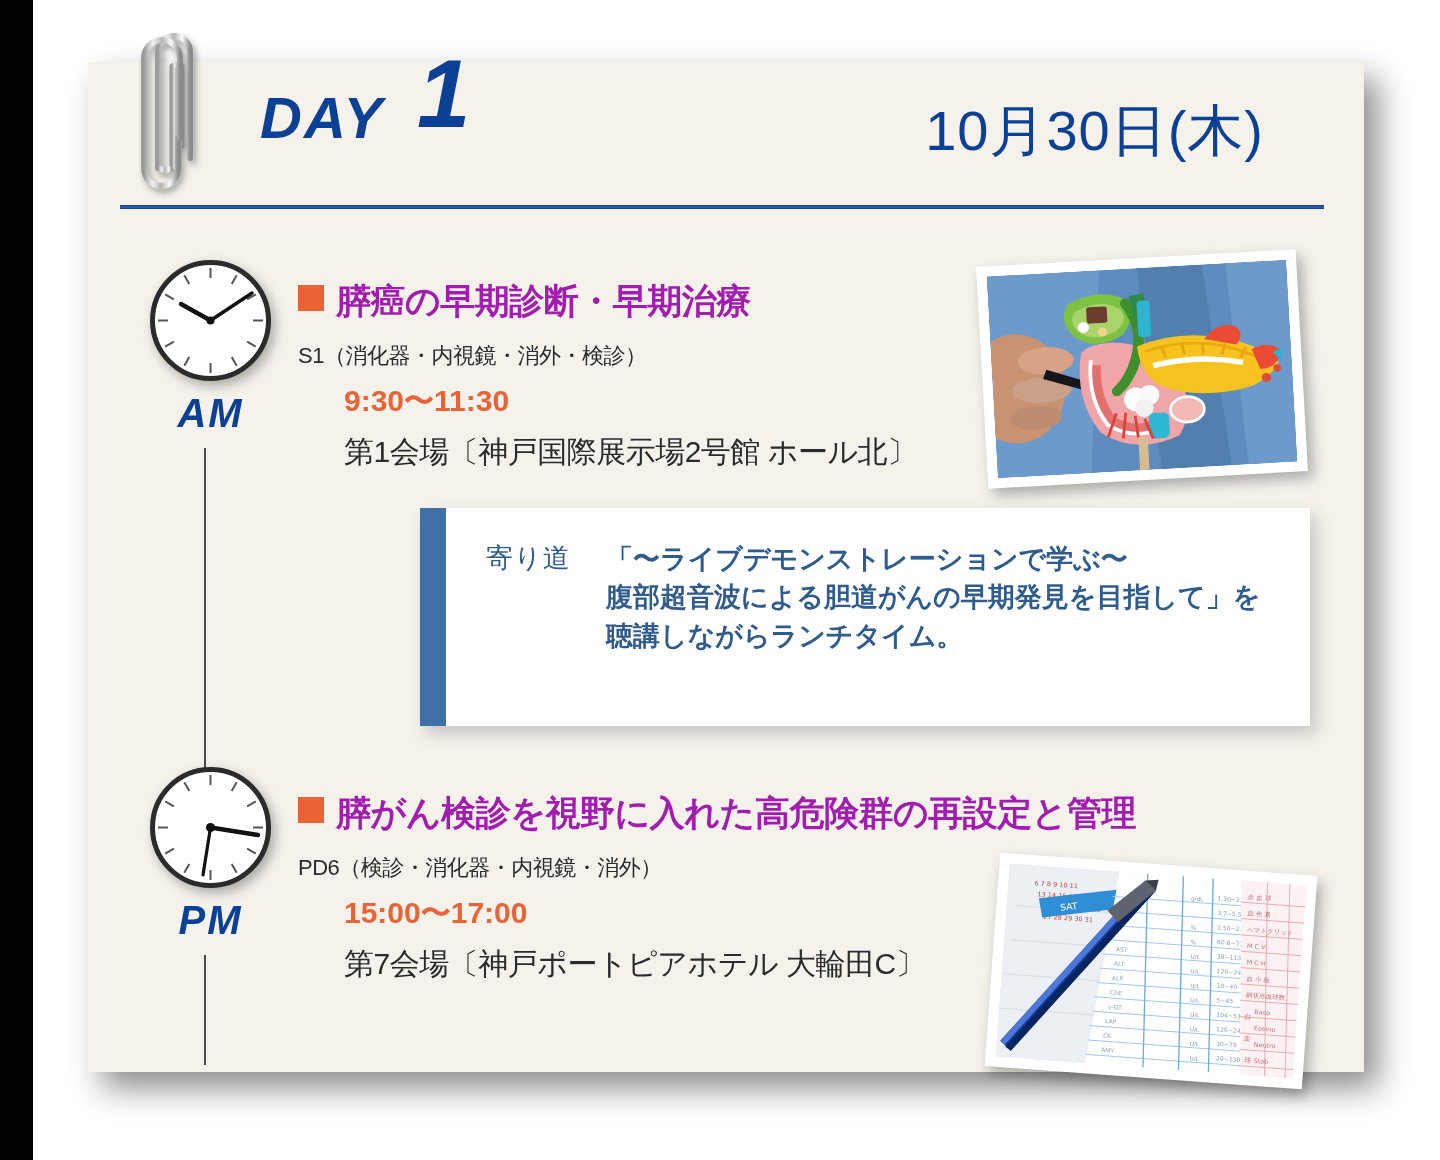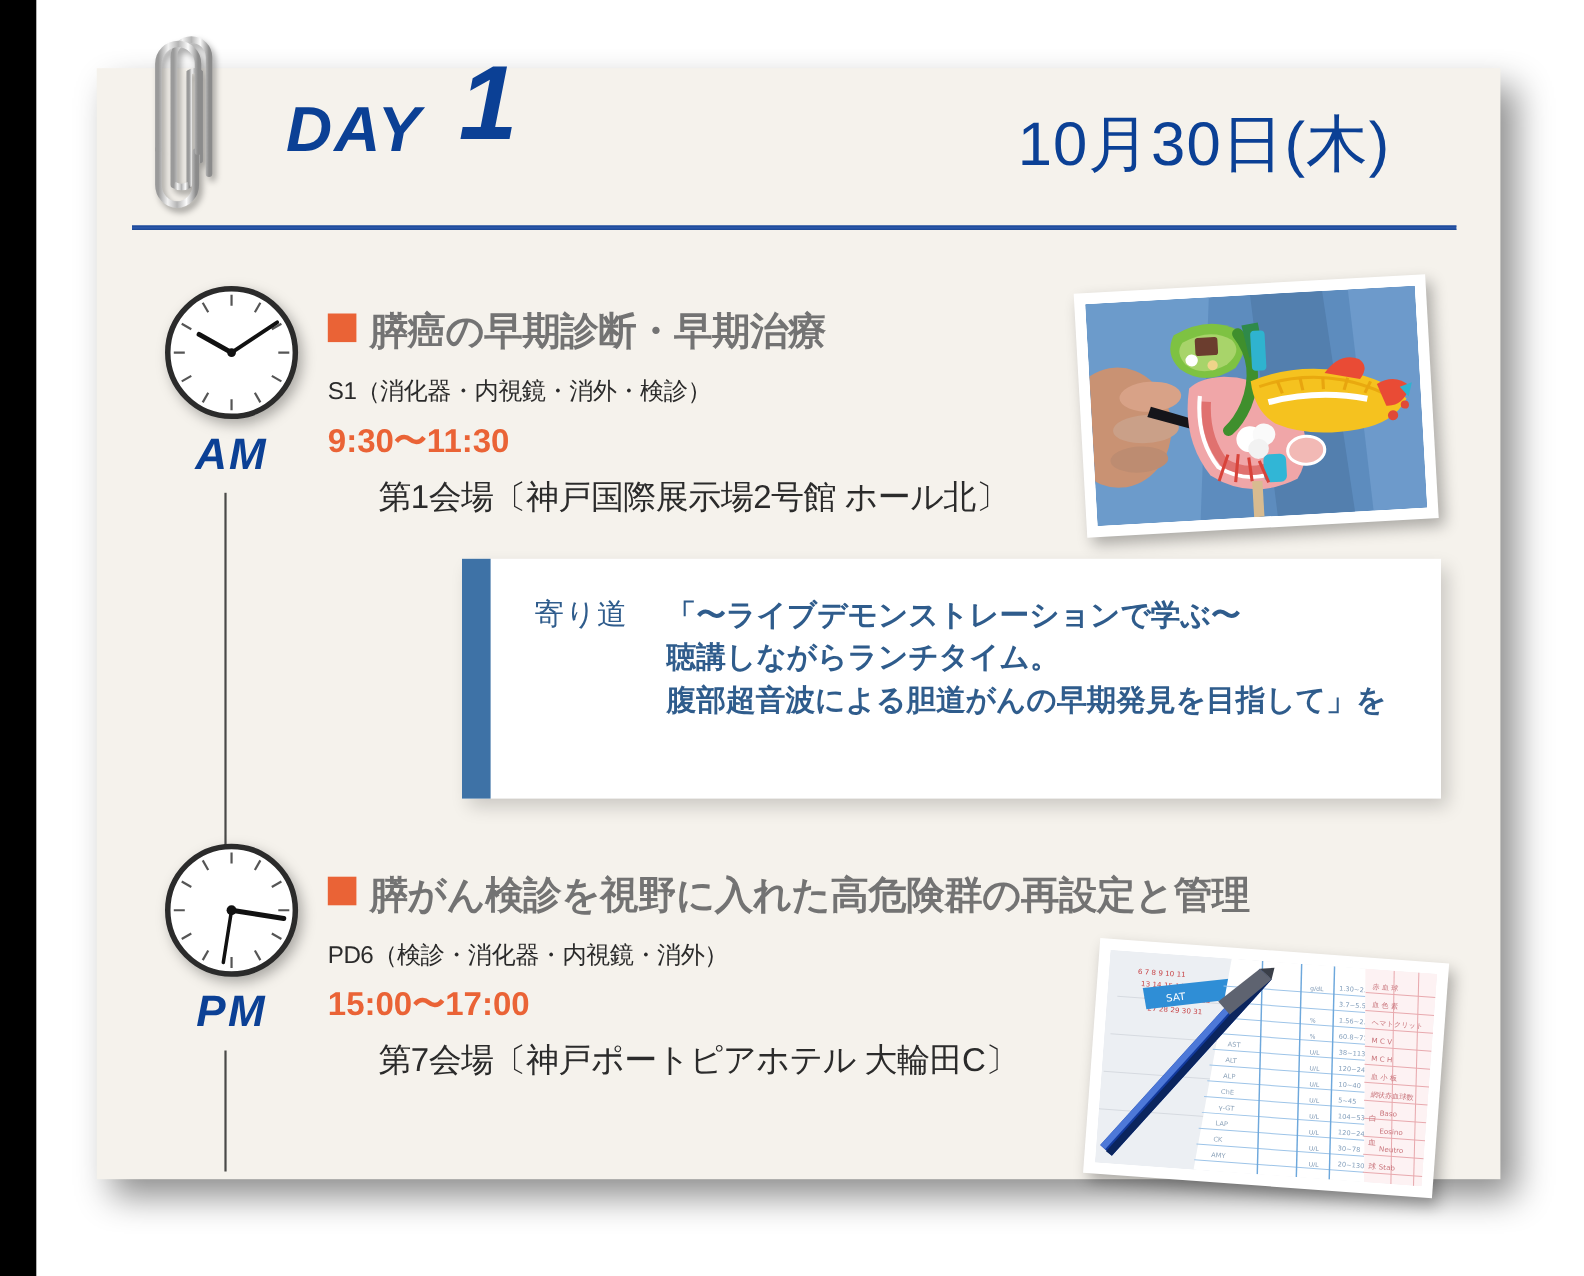--- a/index.html
+++ b/index.html
@@ -72,32 +72,32 @@
     color:#0b4095; letter-spacing:2px; margin-top:8px;
   }
   .tl-line {
     position:absolute; left:204px;
     width:2px; background:#4a4a48;
   }
 
   
   .sess { position:absolute; }
   .sess-title {
-    font-size:35px; font-weight:bold; color:#737373;
+    font-size:35px; font-weight:bold; color:#a21caf;
     letter-spacing:-0.5px; white-space:nowrap;
   }
   .sq { display:inline-block; width:26px; height:26px; background:#ea6336;
         margin-right:12px; vertical-align:2px; }
   .sess-sub {
     font-size:22px; color:#2b2b2b; margin-top:16px; 
     letter-spacing:-0.5px; white-space:nowrap;
   }
   .sess-time {
     font-size:30px; font-weight:bold; color:#ea6336;
-    margin-top:10px; letter-spacing:0px;
+    margin-top:10px; margin-left:46px; letter-spacing:0px;
   }
   .sess-venue {
     font-size:30px; color:#2b2b2b; margin-top:10px; margin-left:46px;
     letter-spacing:-0.5px; white-space:nowrap;
   }
 
   
   .note {
     position:absolute; left:420px; top:508px;
     width:890px; height:218px;
@@ -287,22 +287,22 @@
     </div>
   </div>
 
   <div class="note">
     <div class="note-bar"></div>
     <div class="note-body">
       <div class="note-row">
         <div class="note-label">寄り道</div>
         <div class="note-lines">
           <div>「〜ライブデモンストレーションで学ぶ〜</div>
+          <div>腹部超音波による胆道がんの早期発見を目指して」を</div>
           <div>聴講しながらランチタイム。</div>
-          <div>腹部超音波による胆道がんの早期発見を目指して」を</div>
         </div>
       </div>
     </div>
   </div>
 
   <div class="sess" style="left:298px; top:790px;">
     <div class="sess-title">
       <span class="sq"></span><span>膵がん検診を視野に入れた高危険群の再設定と管理</span>
     </div>
     <div class="sess-sub">PD6（検診・消化器・内視鏡・消外）</div>

